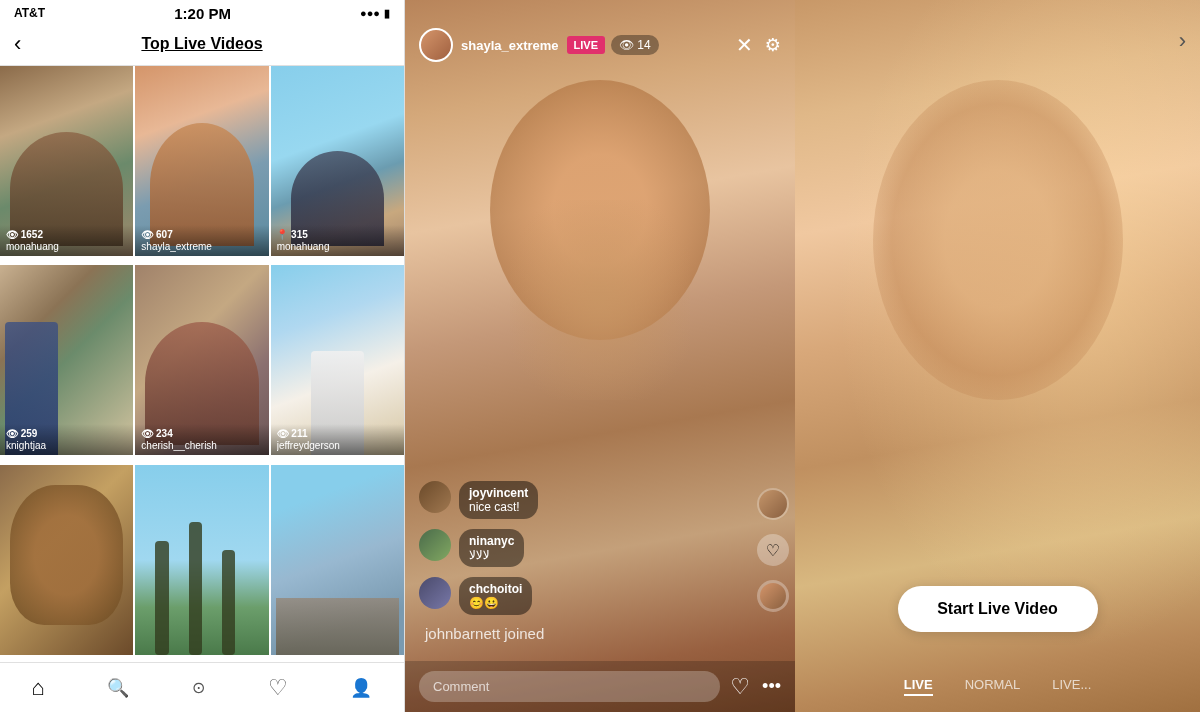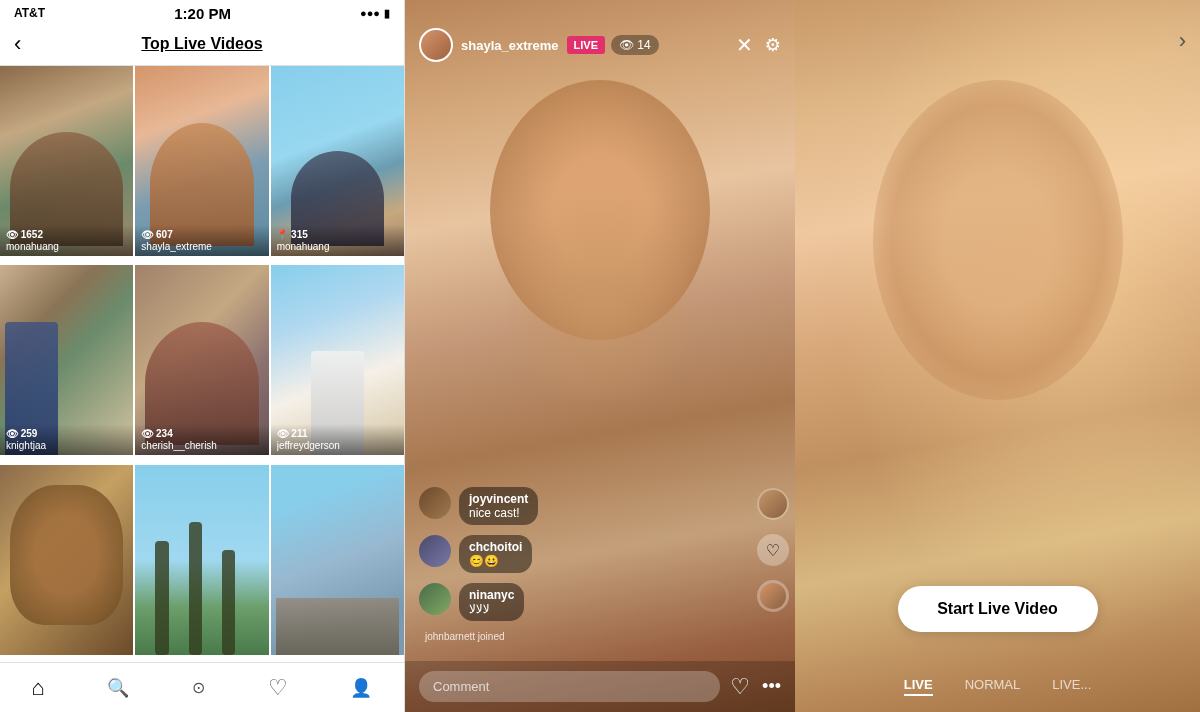--- a/index.html
+++ b/index.html
@@ -225,21 +225,21 @@
       color: #fff;
       font-size: 12px;
       font-weight: 700;
     }
     .comment-text {
       color: #fff;
       font-size: 12px;
     }
     .joined-text {
       color: rgba(255,255,255,0.8);
-      font-size: 10px;
+      font-size: 15px;
       padding-left: 6px;
     }
 
     .side-actions {
       position: absolute;
       right: 6px;
       bottom: 100px;
       display: flex;
       flex-direction: column;
       align-items: center;
@@ -505,31 +505,31 @@
 
   <div class="comments-area">
     <div class="comment-row">
       <div class="comment-avatar joy"></div>
       <div class="comment-bubble">
         <div class="comment-user">joyvincent</div>
         <div class="comment-text">nice cast!</div>
       </div>
     </div>
     <div class="comment-row">
+      <div class="comment-avatar nina"></div>
+      <div class="comment-bubble">
+        <div class="comment-user">ninanyc</div>
+        <div class="comment-text">لالالا</div>
+      </div>
+    </div>
+    <div class="comment-row">
       <div class="comment-avatar chch"></div>
       <div class="comment-bubble">
         <div class="comment-user">chchoitoi</div>
         <div class="comment-text">😊😀</div>
-      </div>
-    </div>
-    <div class="comment-row">
-      <div class="comment-avatar nina"></div>
-      <div class="comment-bubble">
-        <div class="comment-user">ninanyc</div>
-        <div class="comment-text">لالالا</div>
       </div>
     </div>
     <div class="joined-text">johnbarnett joined</div>
   </div>
 
   <div class="side-actions">
     <div class="side-action-icon">
       <div style="width:28px;height:28px;border-radius:50%;background:linear-gradient(135deg,#C4956A,#8A6040);"></div>
     </div>
     <div class="side-action-icon" style="background:rgba(255,255,255,0.3);">♡</div>

